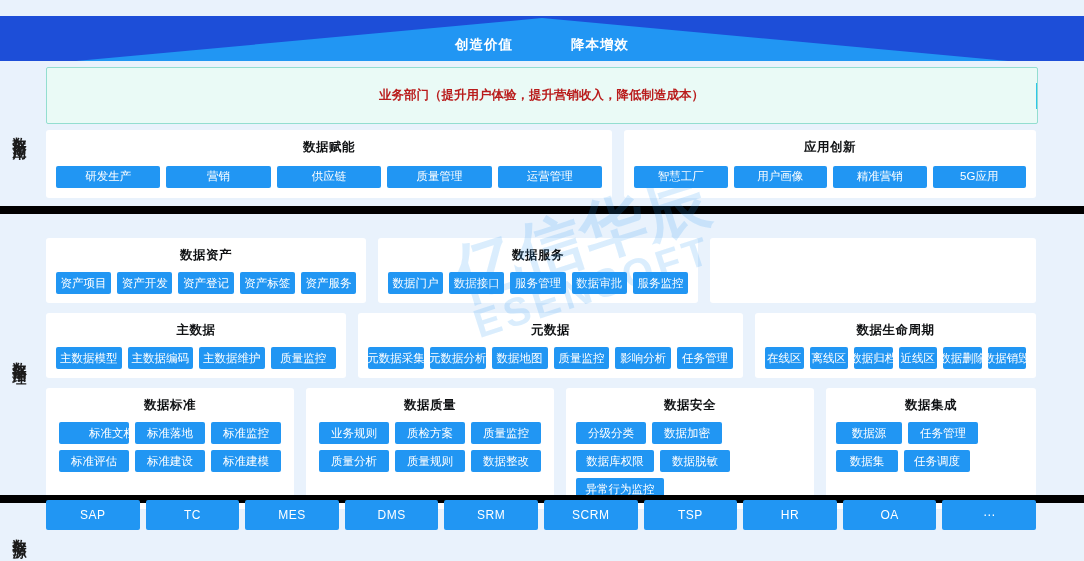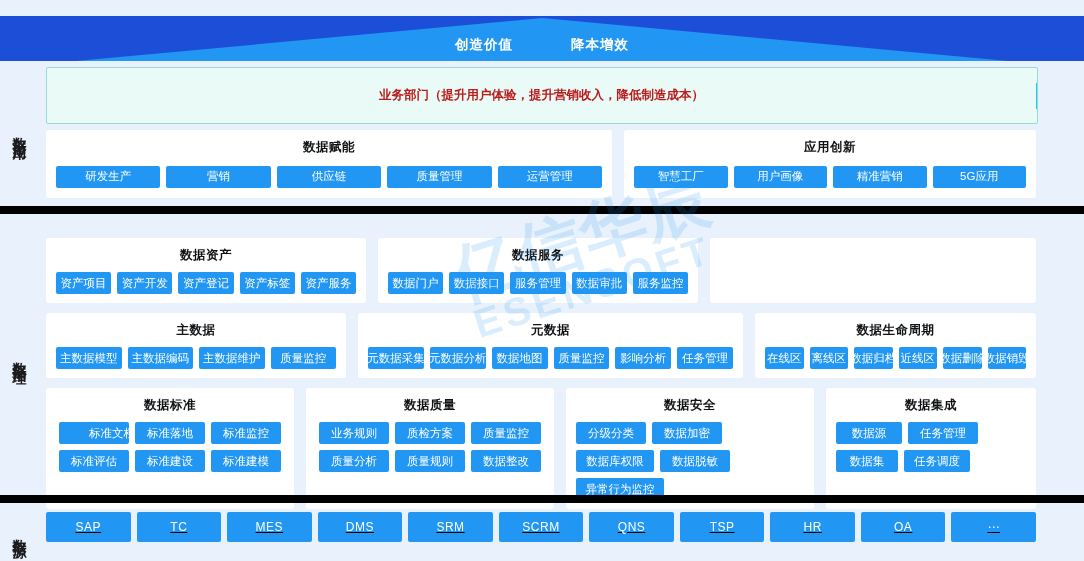--- a/index.html
+++ b/index.html
@@ -55,21 +55,21 @@
   .app-row{position:absolute;left:46px;top:130px;width:990px;height:68px;display:flex;gap:12px;}
   .app-row .card{flex:1;display:flex;flex-direction:column;}
   .app-row .tiles{flex:1;align-items:center;}
 
   
   .gov{position:absolute;left:46px;top:238px;width:990px;}
   .gov-row{display:flex;gap:12px;margin-bottom:10px;}
   .gov-row:last-child{margin-bottom:16px;}
 
   
-  .src-row{position:absolute;left:46px;top:512px;width:990px;display:flex;gap:6px;text-decoration:underline;}
+  .src-row{position:absolute;left:46px;top:500px;width:990px;display:flex;gap:6px;}
   .src-tile{
     flex:1;background:#2196f3;color:#ffffff;font-size:12px;height:30px;border-radius:2px;
     display:flex;align-items:center;justify-content:center;letter-spacing:.5px;
   }
 
   
   .watermark{
     position:absolute;left:455px;top:205px;
     font-size:66px;font-weight:bold;color:#2196f3;opacity:.16;
     transform:rotate(-18deg);pointer-events:none;line-height:.95;
@@ -252,21 +252,20 @@
     <div class="vtext">数据源</div>
   </div>
 
   <div class="src-row">
     <div class="src-tile">SAP</div>
     <div class="src-tile">TC</div>
     <div class="src-tile">MES</div>
     <div class="src-tile">DMS</div>
     <div class="src-tile">SRM</div>
     <div class="src-tile">SCRM</div>
-    <div class="src-tile">QNS</div>
     <div class="src-tile">TSP</div>
     <div class="src-tile">HR</div>
     <div class="src-tile">OA</div>
     <div class="src-tile">⋯</div>
   </div>
 
   <div class="watermark">
     <span>亿信华辰</span>
     <span class="wm2">ESENSOFT</span>
   </div>

